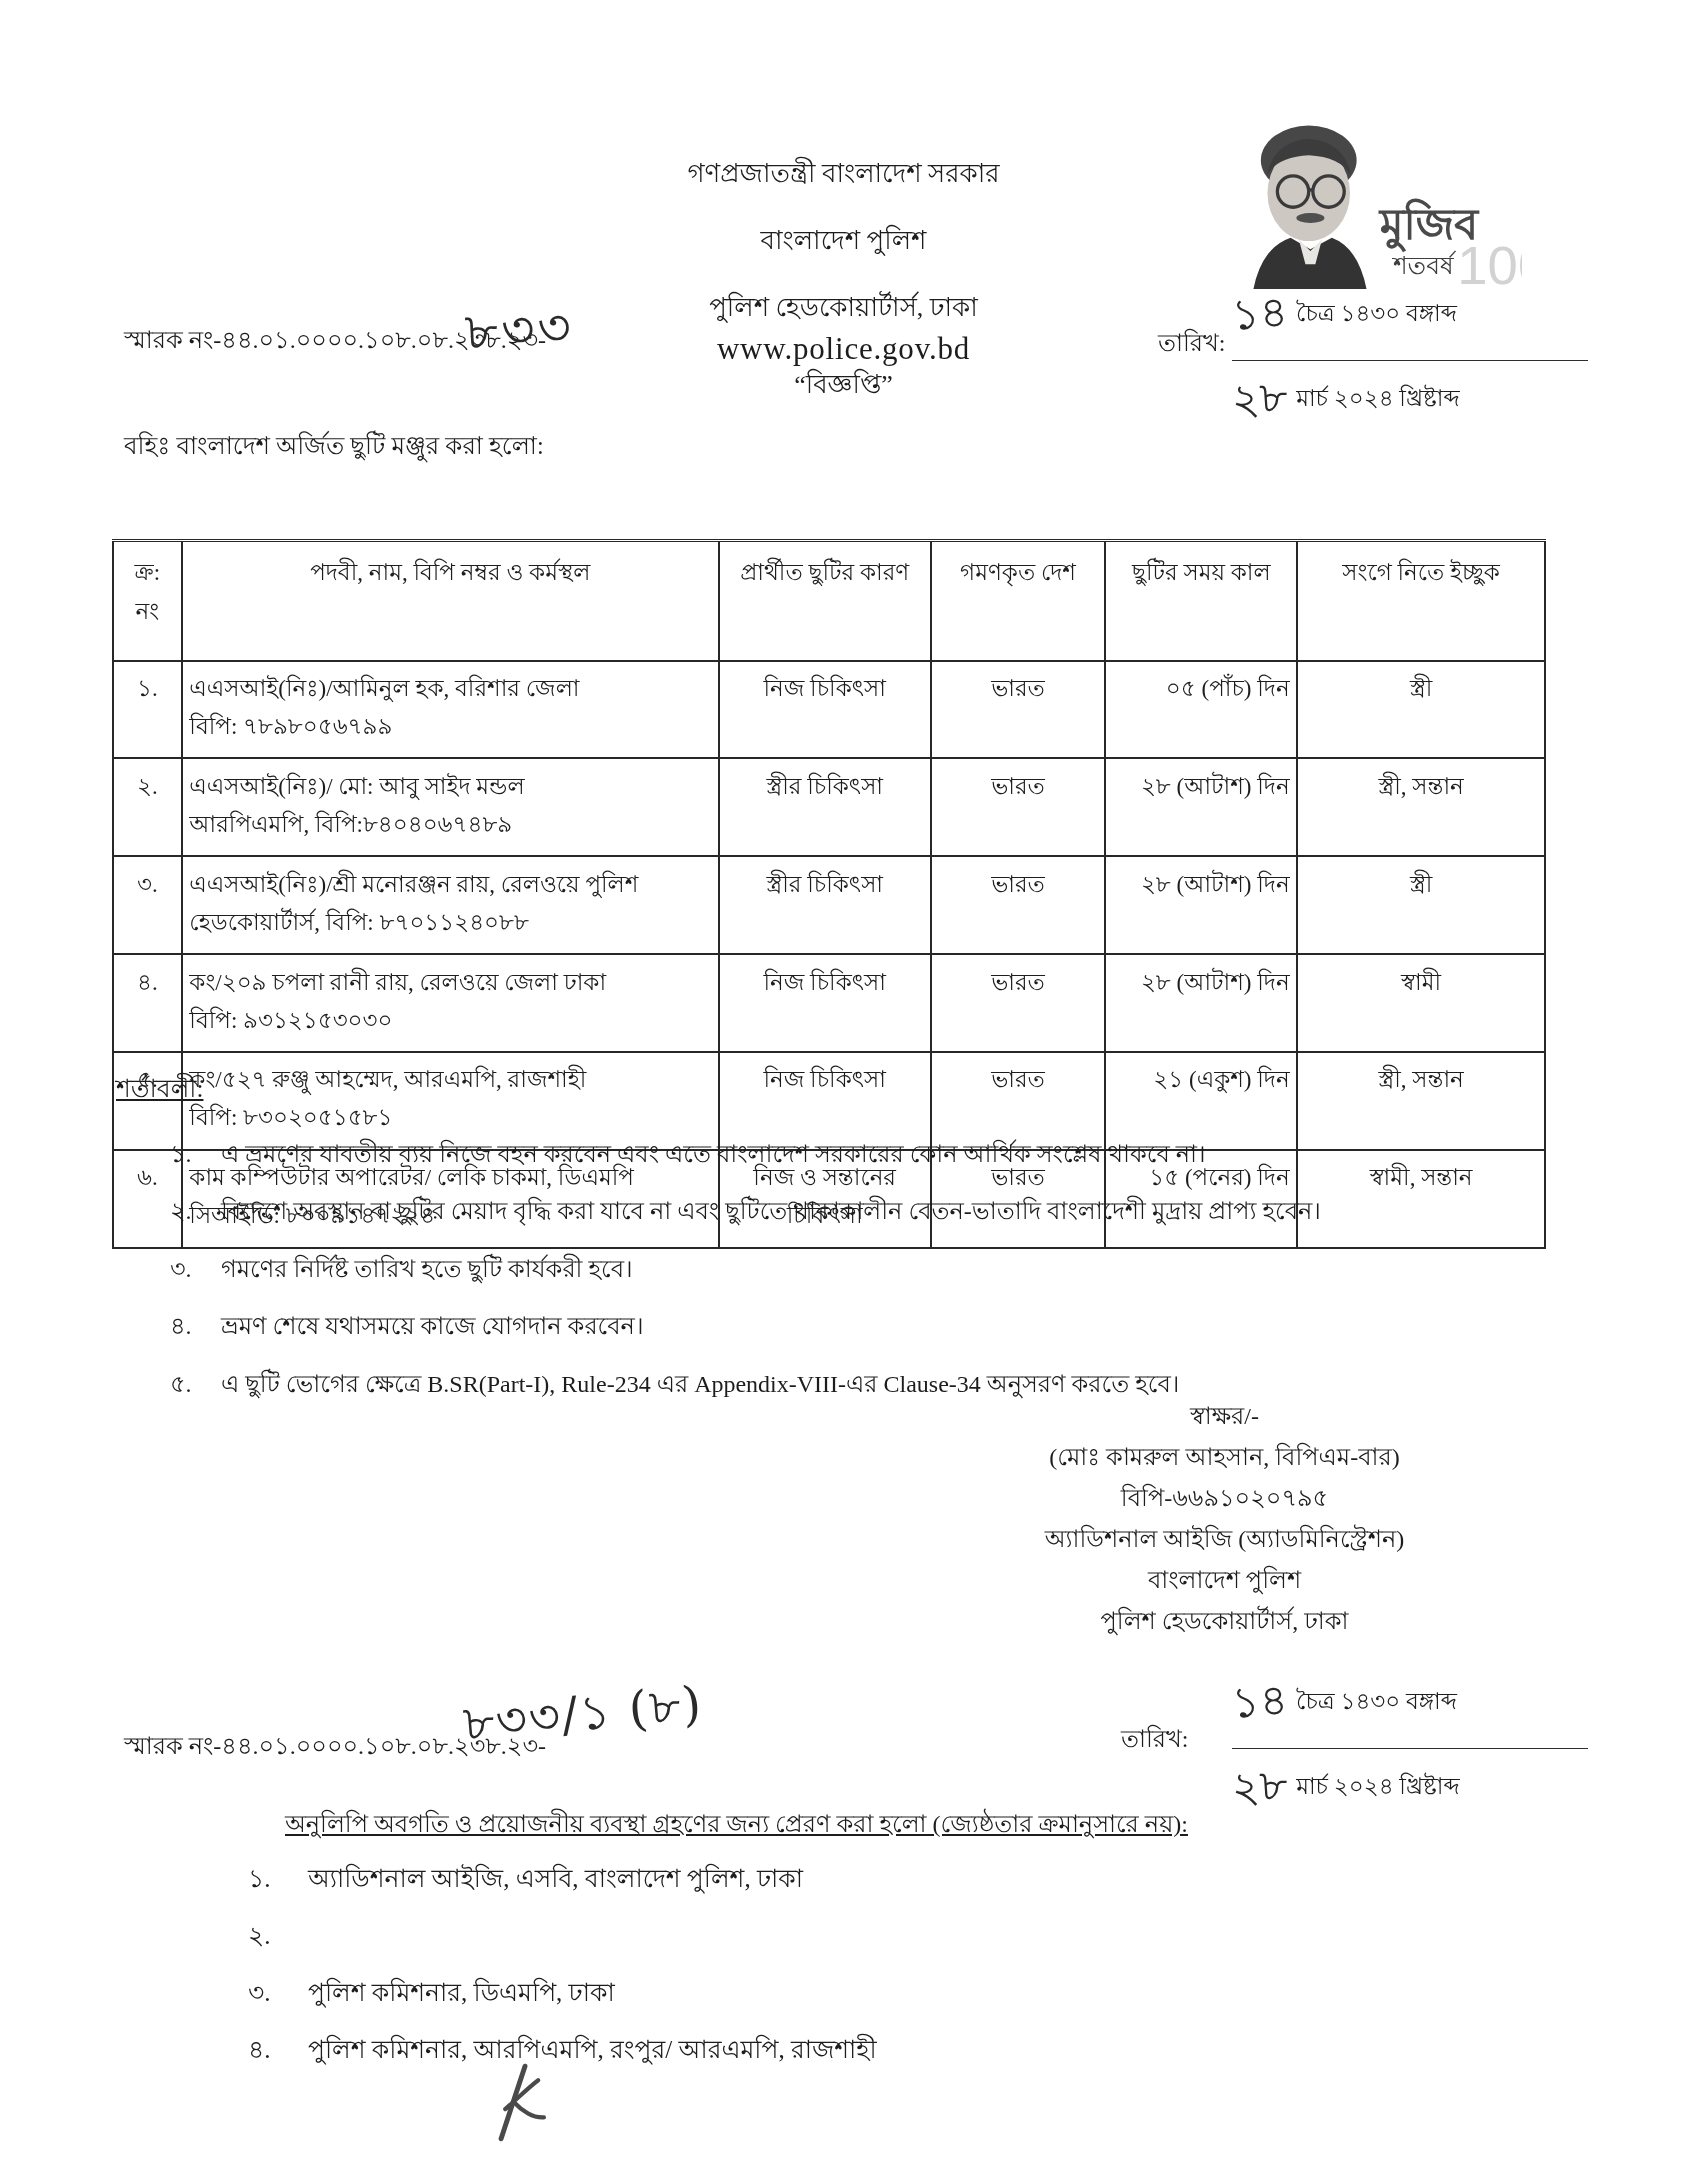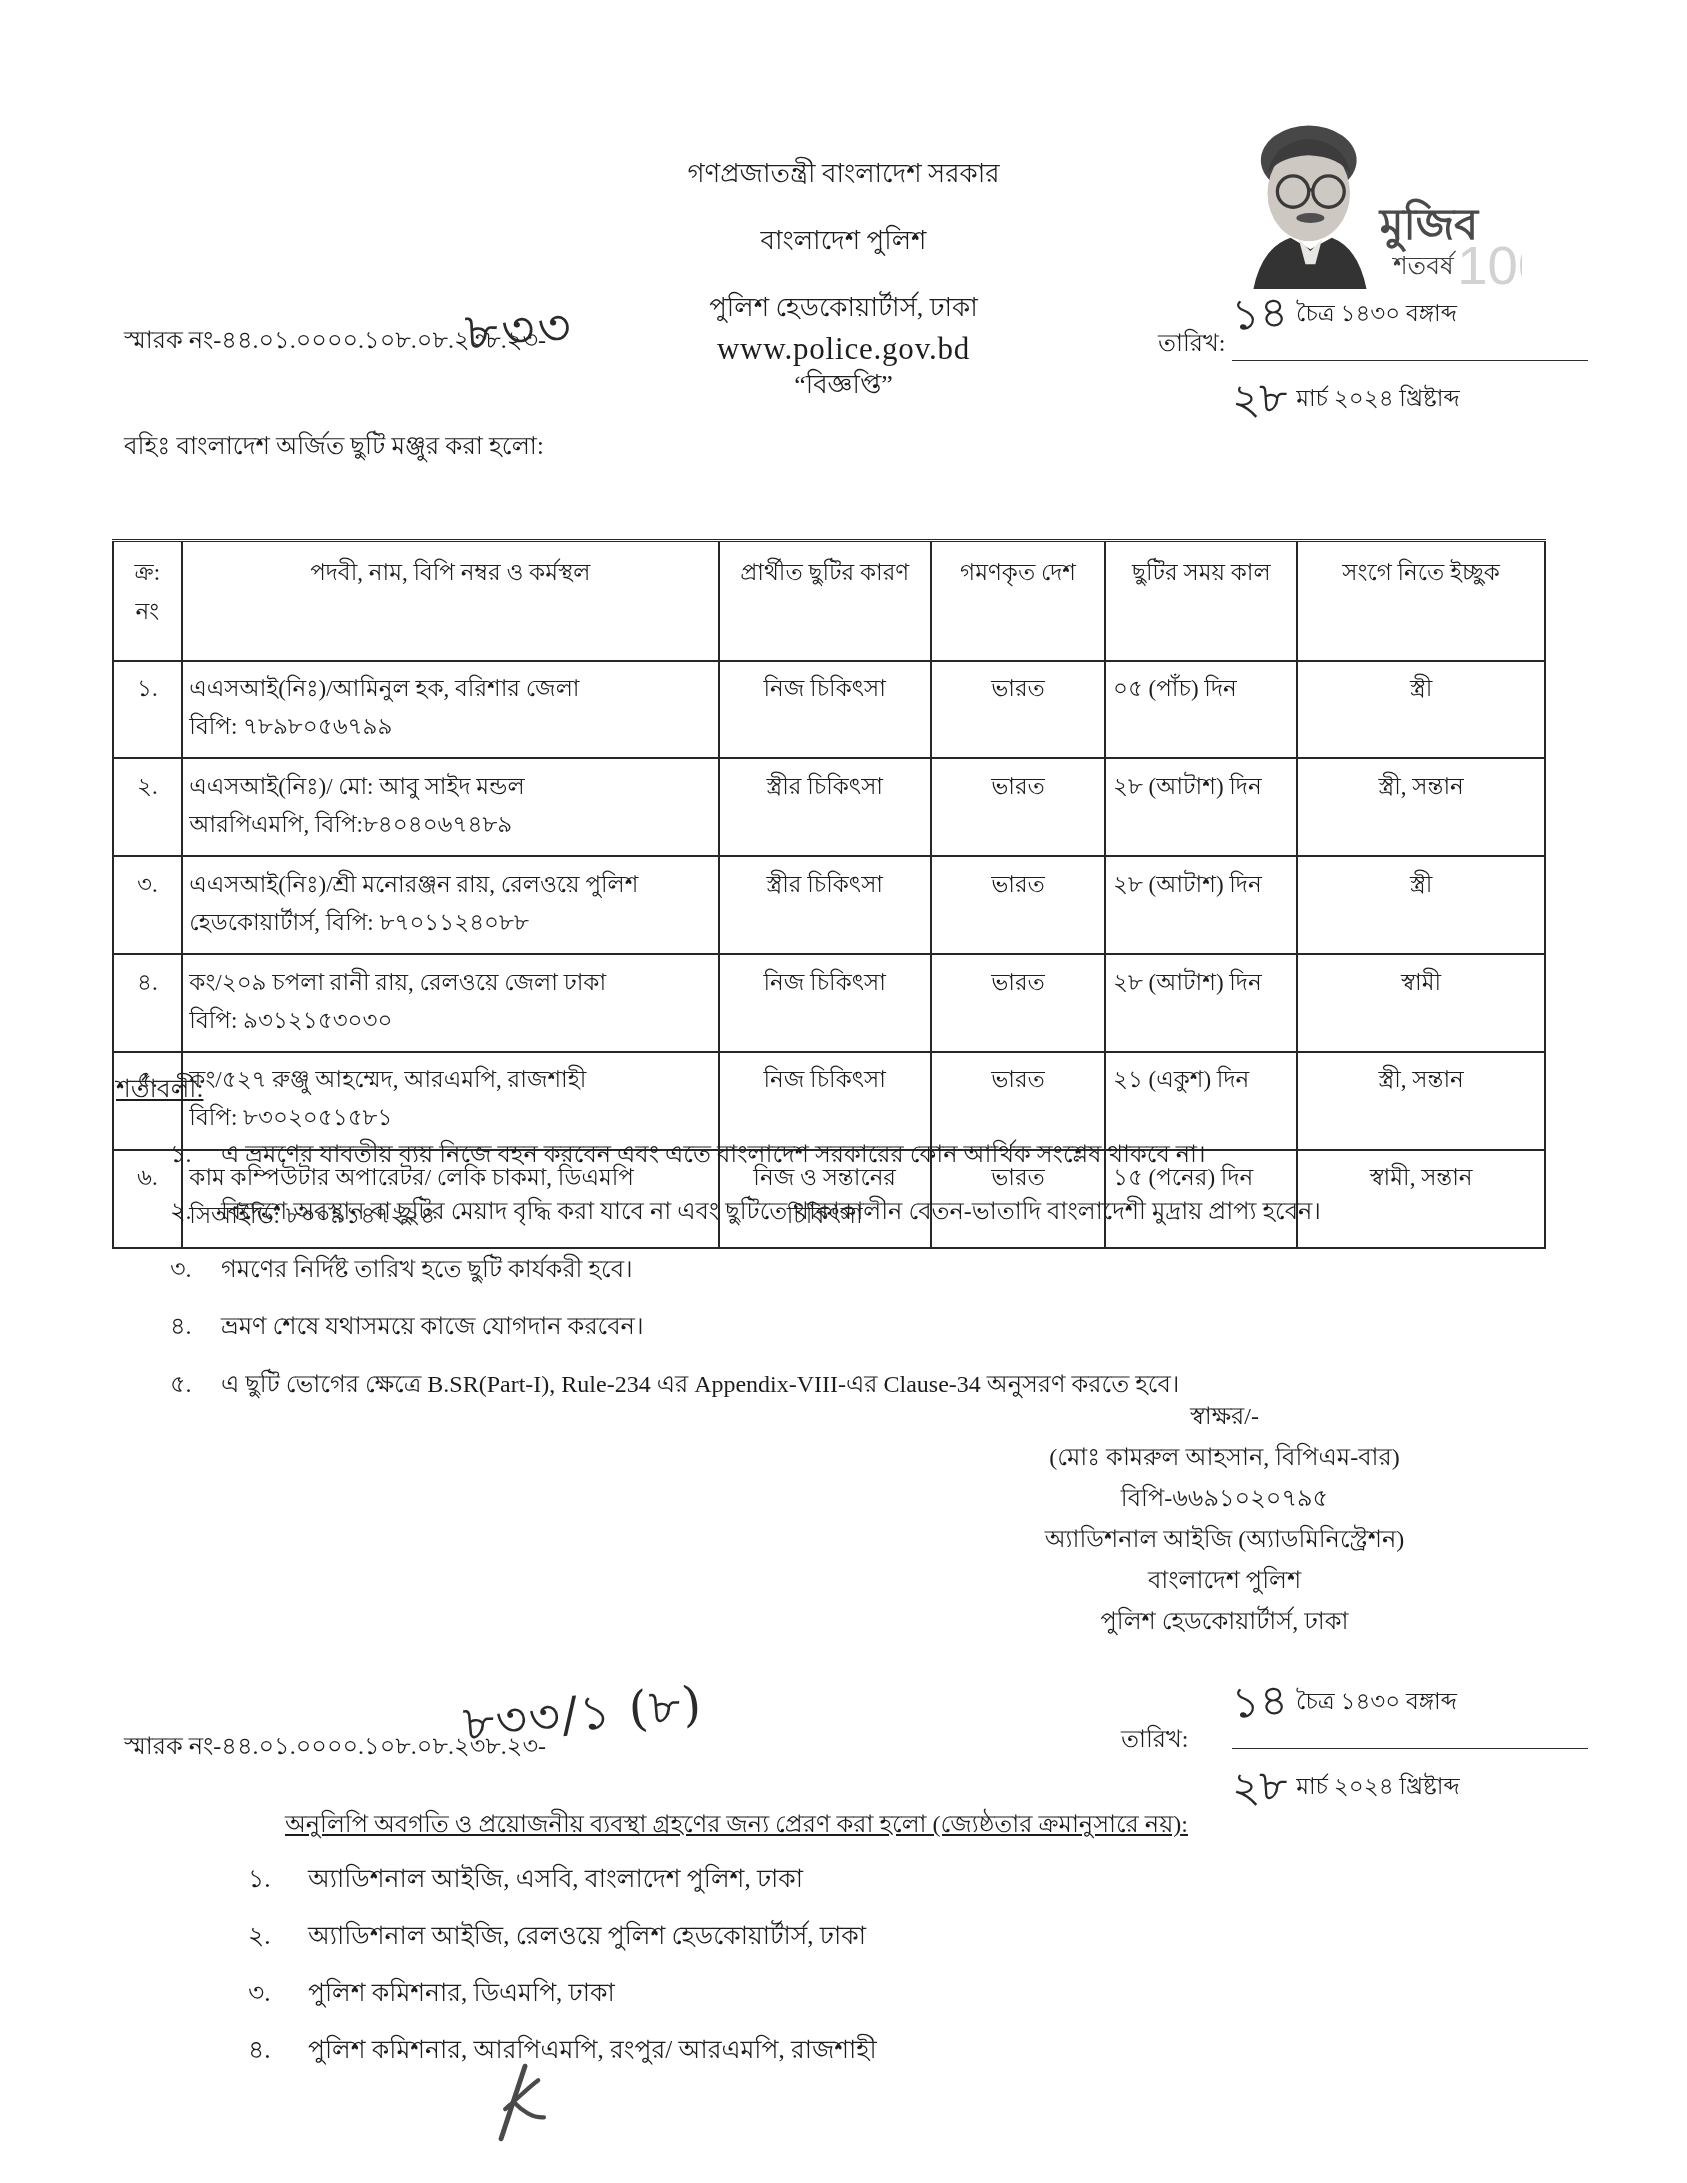--- a/index.html
+++ b/index.html
@@ -34,21 +34,21 @@
   
   table.leave{top:539px;left:112px;width:1434px;border-collapse:collapse;position:absolute;
     font-size:23px;}
   table.leave th,table.leave td{border:2.1px solid #272727;vertical-align:top;padding:8.3px 6.6px 11.6px 6.6px;}
   table.leave thead th{text-align:center;font-weight:normal;font-size:23px;padding-top:11.6px;padding-bottom:28px;border-bottom:2.5px solid #272727;border-top:3.3px double #272727;}
   table.leave td{line-height:38px;}
   .col-sl{width:4.8%;text-align:center;}
   .col-name{width:37.5%;}
   .col-reason{width:14.8%;text-align:center;}
   .col-country{width:12.2%;text-align:center;}
-  .col-days{width:13.4%;text-align:left;}
+  .col-days{width:13.4%;text-align:right;}
   .col-with{width:17.3%;text-align:center;}
   td.name-cell{text-align:left;padding-left:13.2px;}
   
   .cond-title{top:1069px;left:116px;font-size:25px;font-weight:normal;text-decoration:underline;}
   .conds{top:1135px;left:170px;width:1406px;font-size:24px;}
   .cond-item{display:flex;margin-bottom:17.4px;}
   .cond-num{width:51px;flex:none;}
   .cond-text{white-space:nowrap;}
   
   .sig-block{top:1396px;left:877px;width:695px;text-align:center;font-size:24px;line-height:41px;}
@@ -235,21 +235,20 @@
 </div>
 
 <div class="abs dist-heading">অনুলিপি অবগতি ও প্রয়োজনীয় ব্যবস্থা গ্রহণের জন্য প্রেরণ করা হলো (জ্যেষ্ঠতার ক্রমানুসারে নয়):</div>
 <div class="abs dist-list">
   <div class="dist-item">
     <span class="dist-num">১.</span>
     <span>অ্যাডিশনাল আইজি, এসবি, বাংলাদেশ পুলিশ, ঢাকা</span>
   </div>
   <div class="dist-item">
     <span class="dist-num">২.</span>
-    <span>অ্যাডিশনাল আইজি, রেলওয়ে পুলিশ হেডকোয়ার্টার্স, ঢাকা</span>
   </div>
   <div class="dist-item">
     <span class="dist-num">৩.</span>
     <span>পুলিশ কমিশনার, ডিএমপি, ঢাকা</span>
   </div>
   <div class="dist-item">
     <span class="dist-num">৪.</span>
     <span>পুলিশ কমিশনার, আরপিএমপি, রংপুর/ আরএমপি, রাজশাহী</span>
   </div>
 </div>

